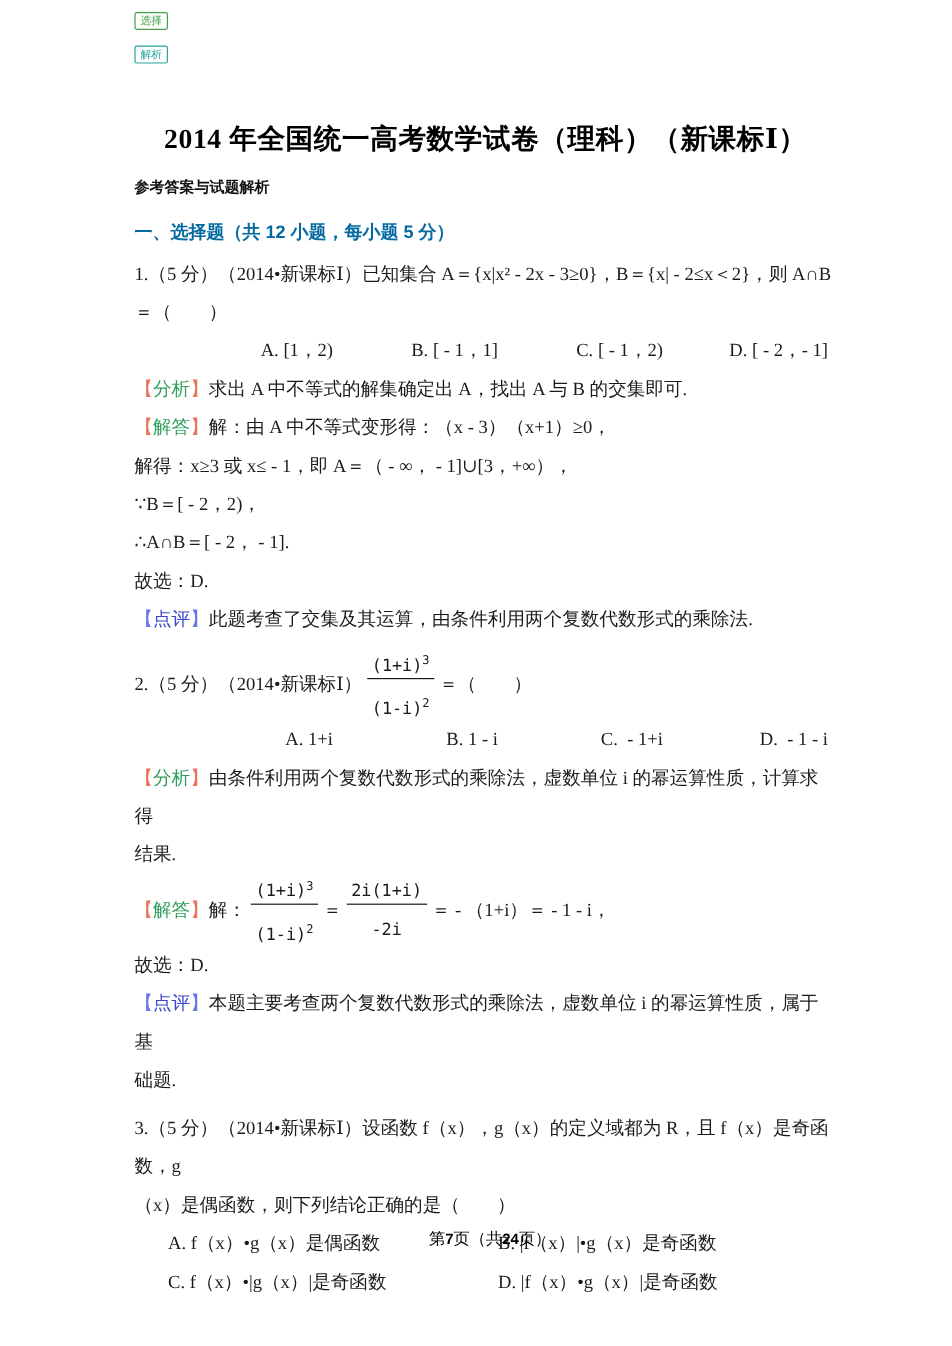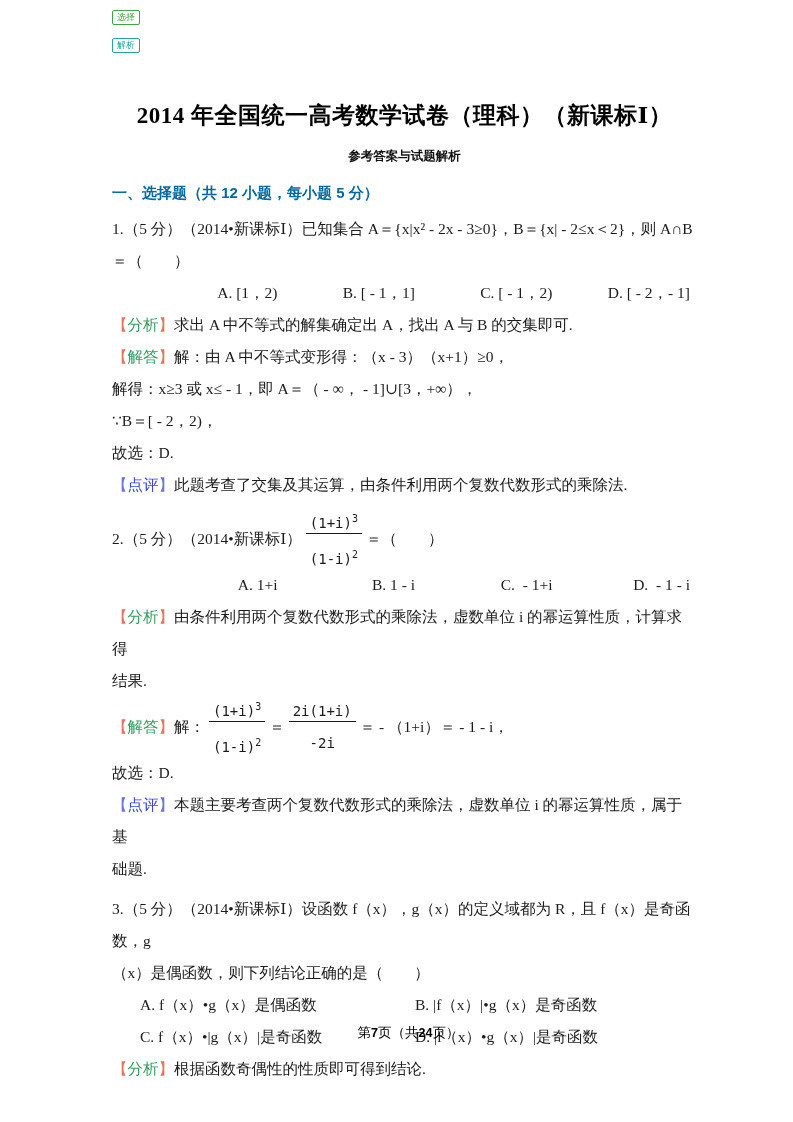--- a/index.html
+++ b/index.html
@@ -19,21 +19,21 @@
     display:inline-block; font-family:"Liberation Sans",sans-serif;
     font-size:9px; line-height:11px; padding:1px 4px; border-radius:2px;
     border:1px solid currentColor; background:#fff; width:max-content;
   }
   .content { padding: 100px 96px 0 112px; }
   .title {
     text-align:center; font-size:23px; font-weight:bold; color:#000;
     letter-spacing:0.5px; margin:0;
   }
   .subtitle {
-    text-align:center; font-family:Liberation Sans, sans-serif;
+    text-align:left; font-family:Liberation Sans, sans-serif;
     font-size:12.5px; font-weight:bold; margin-top:17px; color:#111;
   }
   .section {
     font-family:"Liberation Sans",sans-serif;
     font-weight:bold; font-size:15px; margin-top:19px; color:#0369a1;
   }
   p.line { margin:0; line-height:32px; }
   .indent { margin-left:28px; }
   .qhead { margin-left:0; }
   .optrow { display:flex; margin-left:28px; line-height:32px; }
@@ -85,20 +85,21 @@
         <span class="opt4"><span>D.</span>&nbsp;<span>[ - 2，- 1]</span></span>
       </div>
       <p class="line indent">
         <span class="lb-or">【</span><span class="lab-green">分析</span><span class="lb-or">】</span><span>求出 A 中不等式的解集确定出 A，找出 A 与 B 的交集即可.</span>
       </p>
       <p class="line indent">
         <span class="lb-or">【</span><span class="lab-green">解答</span><span class="lb-or">】</span><span>解：由 A 中不等式变形得：（x - 3）（x+1）≥0，</span>
       </p>
       <p class="line indent">解得：x≥3 或 x≤ - 1，即 A＝（ - ∞， - 1]∪[3，+∞），</p>
       <p class="line indent">∵B＝[ - 2，2)，</p>
+      <p class="line indent">∴A∩B＝[ - 2， - 1].</p>
       <p class="line indent">故选：D.</p>
       <p class="line indent">
         <span class="lb-bl">【</span><span class="lab-blue">点评</span><span class="lb-bl">】</span><span>此题考查了交集及其运算，由条件利用两个复数代数形式的乘除法.</span>
       </p>
     </div>
 
     <div class="gap-sm"></div>
 
     <div>
       <p class="line qhead fracline">

